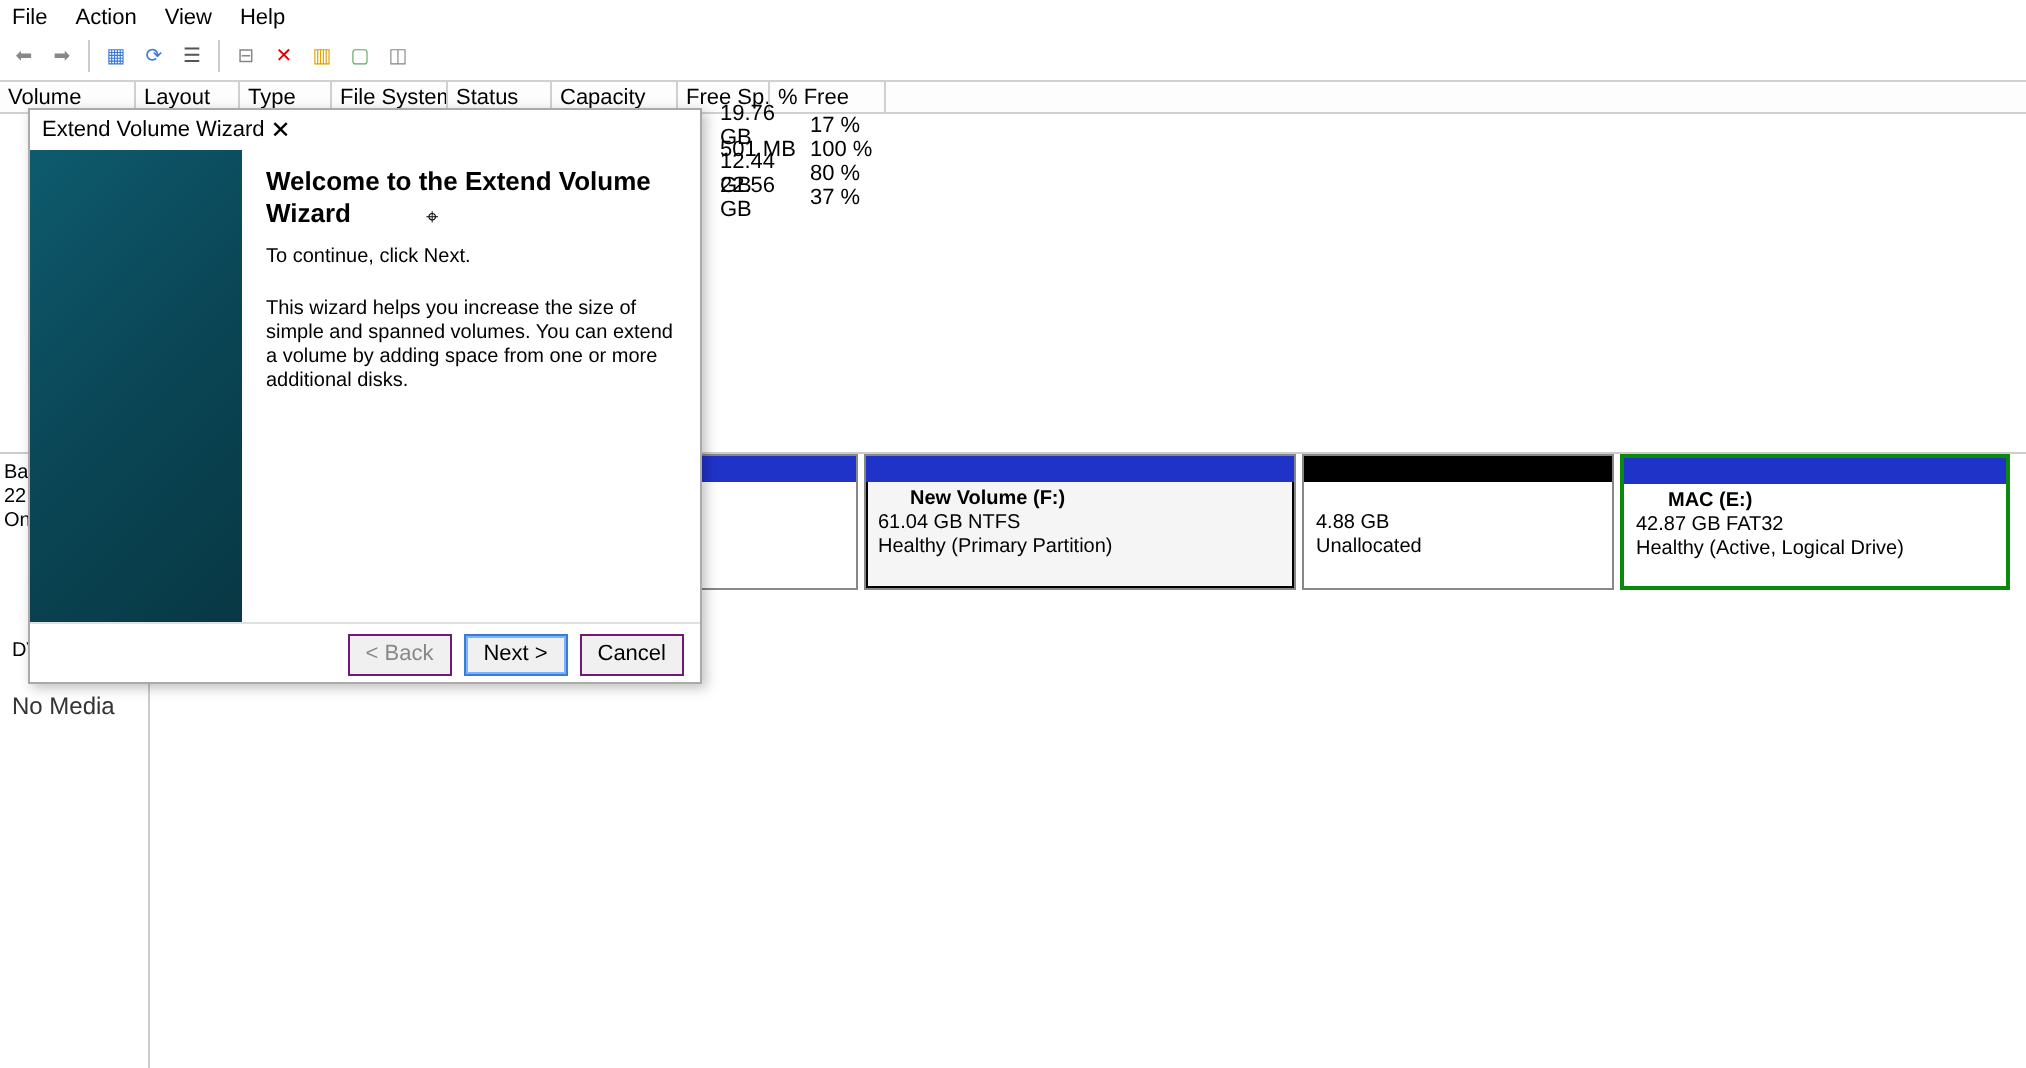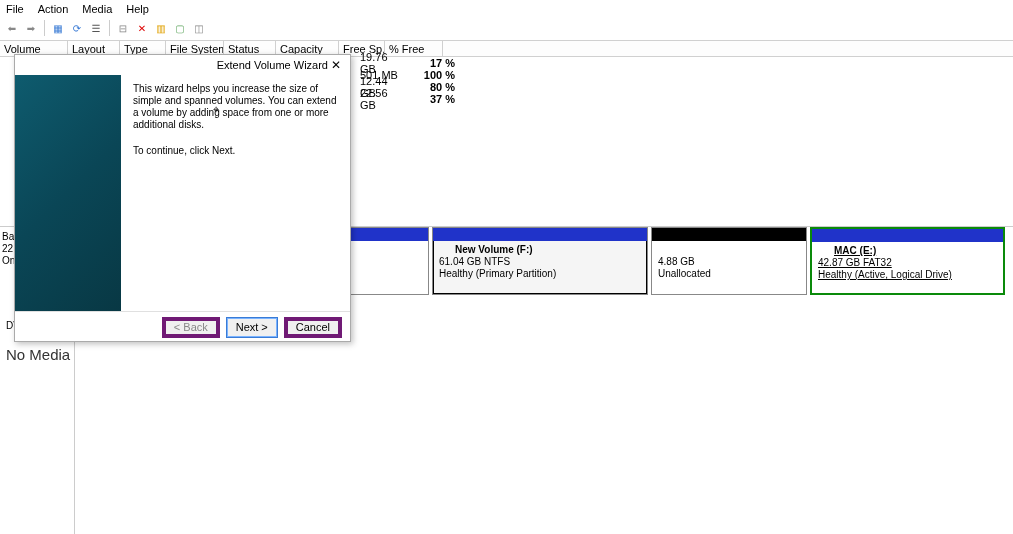--- a/index.html
+++ b/index.html
@@ -44,21 +44,21 @@
   }
   .hcell {
     border-right: 1px solid #d0d0d0;
     padding: 1px 4px;
     font-size: 11px;
     display:flex; align-items:center;
     overflow:hidden; white-space:nowrap;
   }
   .listrow { display:flex; height:12px; align-items:center; padding-left:360px;}
   .listrow .c1 { width:45px; text-align:left; padding-right:6px;}
-  .listrow .c2 { width:50px; text-align:right;font-weight:bold;}
+  .listrow .c2 { width:50px; text-align:left;}
   .diskmap {
     position:absolute;
     left:0; top:226px; right:0;
     display:flex;
     border-top:1px solid #ccc;
   }
   .diskinfo {
     width: 15px;
     padding: 4px 2px;
     font-size:10px;
@@ -71,82 +71,82 @@
     margin-right:3px;
     position:relative;
     height:68px;
     background:#fff;
   }
   .partition .stripe { height:13px; width:100%; }
   .partition .pbody { padding:3px 6px; font-size:10px; line-height:12px;}
   .pbody .ptitle { font-weight:bold;padding-left:16px; }
   .bluestripe { background:#2033c9; }
   .blackstripe { background:#000; }
-  .greenborder { border:2px solid #0a8a0a;text-decoration:underline; }
+  .greenborder { border:2px solid #0a8a0a; }
   .selected { box-shadow:0 0 0 1px #000 inset; background:#f5f5f5; }
   .extra-row {
-    position:absolute; left:6px; top:346px; font-size:15px; color:#333;
+    position:absolute; left:6px; top:346px; font-size:12px; color:#333;
   }
   .bottom-split {
     position:absolute; left:74px; top:296px; bottom:0; width:1px; background:#ccc;
   }
 
   
   .wizard {
     position:absolute;
     left:14px; top:54px;
     width:337px; height:288px;
     background:#fff;
     border:1px solid #aaa;
     box-shadow:2px 2px 6px rgba(0,0,0,0.25);
   }
   .wiz-title {
     padding:3px 6px;
     font-size:11px;
-    display:flex; justify-content:flex-end; align-items:center;
+    display:flex; justify-content:flex-start; align-items:center;
     height:20px;
   }
   .wiz-close { width:16px; height:16px; display:flex; align-items:center; justify-content:center; font-size:12px; cursor:default;}
   .wiz-body { display:flex; height:236px;}
   .wiz-side {
     width:106px;
     background: linear-gradient(135deg,#0e5b6e 0%, #0a4656 50%, #083844 100%);
   }
   .wiz-main { flex:1; padding:8px 12px 4px 12px; }
   .wiz-h { font-weight:bold; font-size:13px; line-height:16px; margin-bottom:8px;}
   .wiz-p { font-size:10px; line-height:12px; margin-bottom:14px;}
   .wiz-buttons {
     display:flex; justify-content:flex-end; gap:6px;
     padding:4px 8px;
     border-top:1px solid #e0e0e0;
     height:31px; align-items:center;
   }
   .wbtn {
     min-width:52px; height:21px;
-    border:4px solid #701a75;
+    border:1px solid #701a75;
     background:#f0f0f0;
     font-size:11px;
     display:flex; align-items:center; justify-content:center;
     padding:0 8px;
   }
   .wbtn.disabled { color:#888; }
   .wbtn.primary { border:1px solid #3a7bd5; box-shadow:0 0 0 1px #7ab3ff inset;}
 
   .cursor {
     position:absolute; left:213px; top:103px; font-size:11px; color:#000;
     pointer-events:none;
   }
 </style>
 </head>
 <body>
 
 <div class="menubar">
   <span>File</span>
   <span>Action</span>
-  <span>Media</span>
+  <span>View</span>
   <span>Help</span>
 </div>
 
 <div class="toolbar">
   <div class="tbtn" style="color:#888">⬅</div>
   <div class="tbtn" style="color:#888">➡</div>
   <div class="sep"></div>
   <div class="tbtn" style="color:#3a7bd5">▦</div>
   <div class="tbtn" style="color:#3a7bd5">⟳</div>
   <div class="tbtn" style="color:#555">☰</div>
@@ -235,22 +235,23 @@
 <div class="bottom-split"></div>
 
 <div class="wizard">
   <div class="wiz-title">
     <span>Extend Volume Wizard</span>
     <span class="wiz-close">✕</span>
   </div>
   <div class="wiz-body">
     <div class="wiz-side"></div>
     <div class="wiz-main">
+      <div class="wiz-h">Welcome to the Extend Volume Wizard</div>
+      <div class="wiz-p">To continue, click Next.</div>
       <div class="wiz-p">This wizard helps you increase the size of simple and spanned volumes. You can extend a volume  by adding space from one or more additional disks.</div>
-      <div class="wiz-p">To continue, click Next.</div>
     </div>
   </div>
   <div class="wiz-buttons">
     <div class="wbtn disabled">&lt; Back</div>
     <div class="wbtn primary">Next &gt;</div>
     <div class="wbtn">Cancel</div>
   </div>
 </div>
 
 <div class="cursor">⌖</div>

